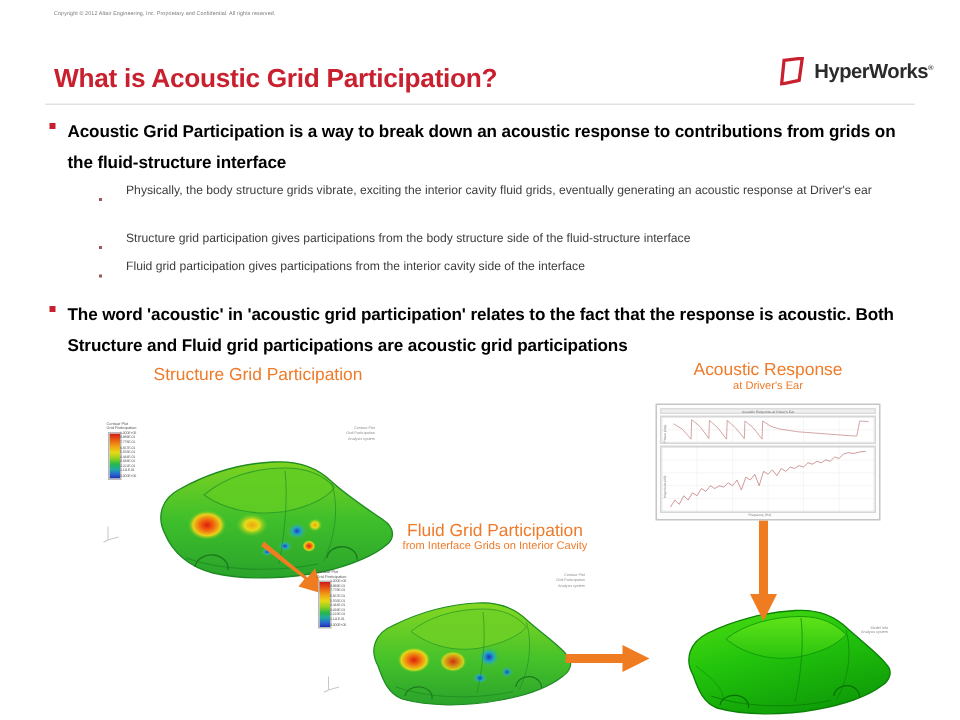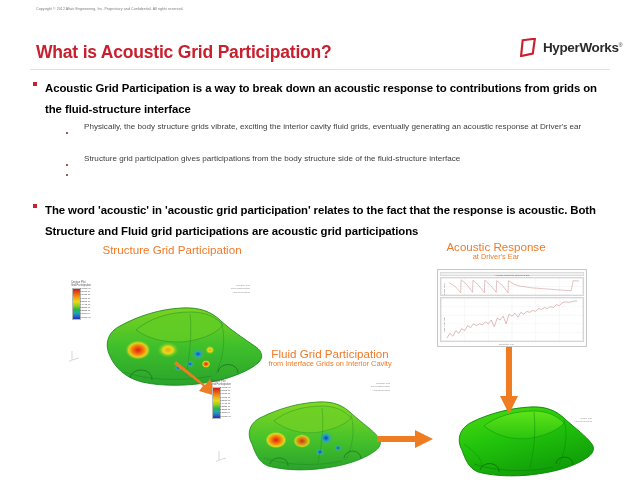--- a/index.html
+++ b/index.html
@@ -282,32 +282,33 @@
     <span class="mark">
         <i></i>
       </span>
     <span class="txt">Structure grid participation gives participations from the body structure side of the fluid-structure interface</span>
   </div>
 
   <div class="bullet-l2" style="top:171px;">
     <span class="mark">
         <i></i>
       </span>
+    <span class="txt">Fluid grid participation gives participations from the interior cavity side of the interface</span>
   </div>
 
   <div class="bullet-l1" style="top:200px;">
     <span class="mark">
         <i></i>
       </span>
     <span class="txt">The word 'acoustic' in 'acoustic grid participation' relates to the fact that the response is acoustic. Both Structure and Fluid grid participations are acoustic grid participations</span>
   </div>
 
   <div class="diagram">
 
-    <div class="dia-label" style="left:421px; top:8px; width:150px;">
+    <div class="dia-label" style="left:437px; top:8px; width:150px;">
       <span class="main">Acoustic Response</span>
       <span class="sub">at Driver's Ear</span>
     </div>
 
     <div class="dia-label" style="left:58px; top:11px; width:228px;">
       <span class="main">Structure Grid Participation</span>
     </div>
 
     <div class="dia-label" style="left:222px; top:115px; width:216px;">
       <span class="main">Fluid Grid Participation</span>

